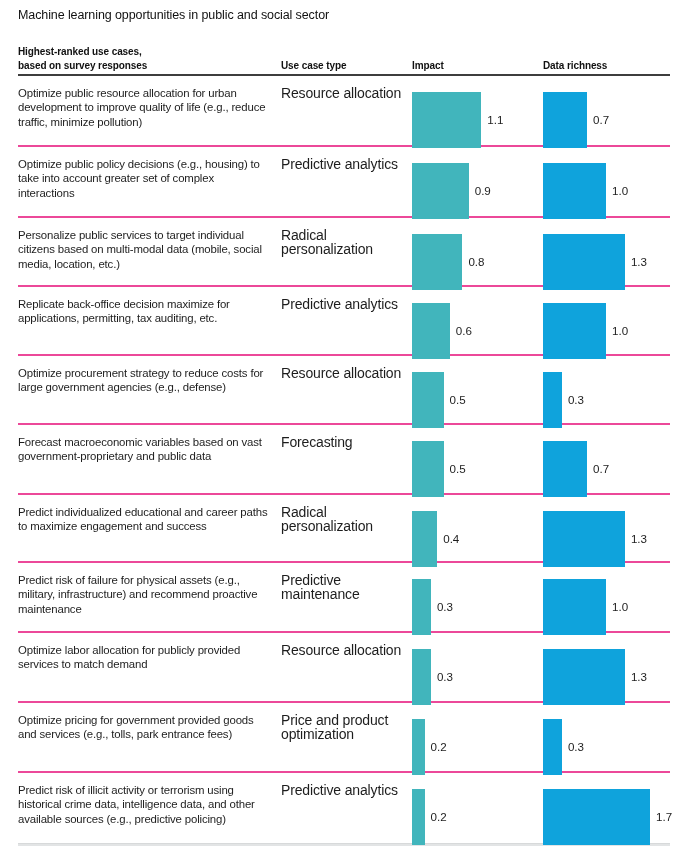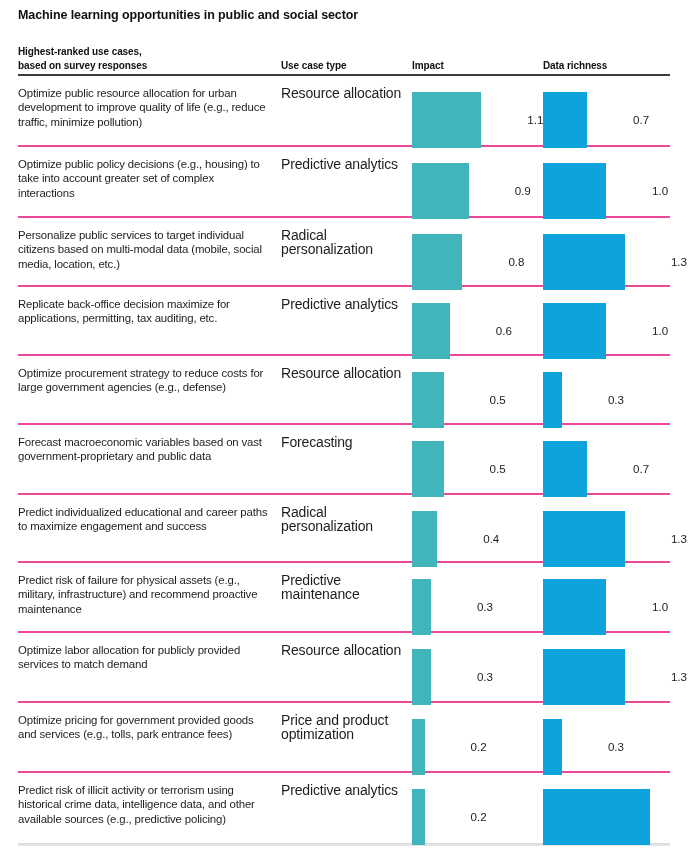--- a/index.html
+++ b/index.html
@@ -20,21 +20,21 @@
     position: relative;
     width: 688px;
     height: 855px;
     box-sizing: border-box;
     padding: 0 18px;
   }
 
   
   .exhibit-title {
     font-size: 12.5px;
-    font-weight: bold;
+    font-weight: normal;
     letter-spacing: -0.1px;
     line-height: 14px;
     padding-top: 8px;
     color: #111111;
   }
 
   
   .table {
     width: 652px;
     margin-top: 16px;
@@ -95,21 +95,20 @@
     letter-spacing: -0.15px;
   }
 
   
   .bar-wrap {
     position: absolute;
     top: 12px;
     height: 64px;
     display: flex;
     align-items: center;
-    gap: 40px;
   }
   .bar-wrap.impact   { left: 394px; }
   .bar-wrap.richness { left: 525px; }
 
   .bar {
     height: 56px;
     display: block;
   }
   .bar.teal { background: #41b5bc; }
   .bar.blue { background: #0fa3dc; }

